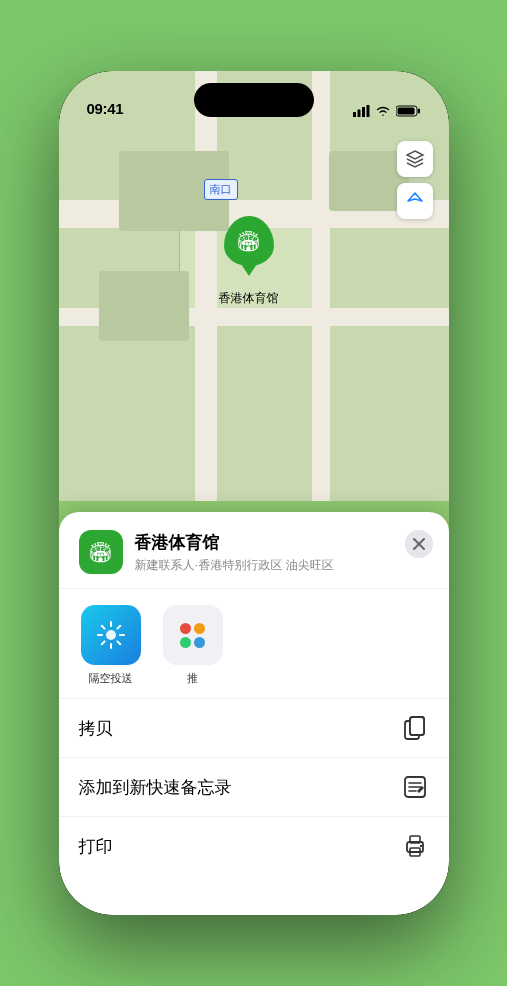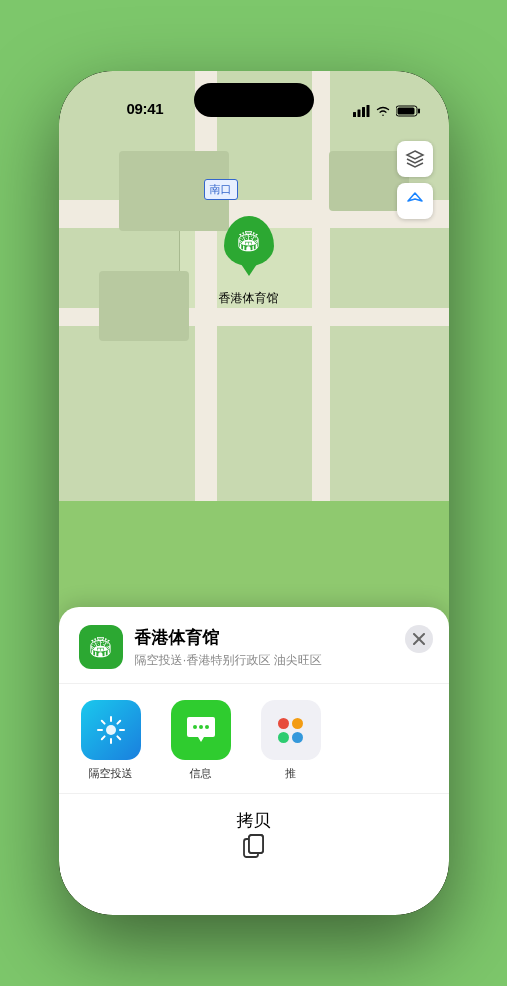--- a/index.html
+++ b/index.html
@@ -51,21 +51,20 @@
       display: flex;
       align-items: flex-end;
       padding: 0 28px 8px;
       justify-content: space-between;
     }
     .status-time {
       font-size: 15px;
       font-weight: 600;
       color: #000;
       letter-spacing: -0.3px;
-      margin-left: 40px;
     }
     .status-icons {
       display: flex;
       align-items: center;
       gap: 5px;
     }
     .status-icons svg {
       fill: #000;
     }
     
@@ -285,21 +284,21 @@
       border-radius: 50%;
       display: flex;
       align-items: center;
       justify-content: center;
       cursor: pointer;
     }
     
     .share-row {
       display: flex;
       padding: 16px 16px 12px;
-      gap: 18px;
+      gap: 10px;
       align-items: flex-start;
       border-bottom: 1px solid #f0f0f0;
     }
     .share-item {
       display: flex;
       flex-direction: column;
       align-items: center;
       gap: 6px;
       width: 72px;
       cursor: pointer;
@@ -331,21 +330,20 @@
     .action-list {
       padding: 0;
     }
     .action-item {
       display: flex;
       align-items: center;
       justify-content: space-between;
       padding: 15px 20px;
       border-bottom: 1px solid #f0f0f0;
       cursor: pointer;
-      flex-direction: column;
     }
     .action-item:last-child {
       border-bottom: none;
     }
     .action-label {
       font-size: 17px;
       color: #000;
     }
     .action-icon {
       width: 28px;
@@ -442,21 +440,21 @@
         </svg>
       </div>
     </div>
 
     <div class="bottom-sheet">
 
       <div class="location-header">
         <div class="location-icon">🏟</div>
         <div class="location-info">
           <div class="location-name">香港体育馆</div>
-          <div class="location-sub">隔空投送·香港特别行政区 油尖旺区</div>
+          <div class="location-sub">新建联系人·香港特别行政区 油尖旺区</div>
         </div>
         <div class="close-btn">
           <svg width="12" height="12" viewBox="0 0 12 12">
             <line x1="1" y1="1" x2="11" y2="11" stroke="#666" stroke-width="2" stroke-linecap="round"></line>
             <line x1="11" y1="1" x2="1" y2="11" stroke="#666" stroke-width="2" stroke-linecap="round"></line>
           </svg>
         </div>
       </div>
 
       <div class="share-row">
@@ -471,31 +469,20 @@
               <path d="M28 15 L24 15" stroke="white" stroke-width="2" stroke-linecap="round"></path>
               <path d="M8.6 8.6 L5.8 5.8" stroke="white" stroke-width="2" stroke-linecap="round"></path>
               <path d="M24.2 24.2 L21.4 21.4" stroke="white" stroke-width="2" stroke-linecap="round"></path>
               <path d="M21.4 8.6 L24.2 5.8" stroke="white" stroke-width="2" stroke-linecap="round"></path>
               <path d="M8.6 21.4 L5.8 24.2" stroke="white" stroke-width="2" stroke-linecap="round"></path>
             </svg>
           </div>
           <span class="share-label">隔空投送</span>
         </div>
 
-        <div class="share-item">
-          <div class="share-icon-wrap share-icon-message">
-            <svg width="32" height="30" viewBox="0 0 32 30">
-              <path d="M4 2 Q2 2 2 4 L2 20 Q2 22 4 22 L13 22 L16 27 L19 22 L28 22 Q30 22 30 20 L30 4 Q30 2 28 2 Z" fill="white"></path>
-              <circle cx="10" cy="12" r="2" fill="#2fcc2f"></circle>
-              <circle cx="16" cy="12" r="2" fill="#2fcc2f"></circle>
-              <circle cx="22" cy="12" r="2" fill="#2fcc2f"></circle>
-            </svg>
-          </div>
-          <span class="share-label">信息</span>
-        </div>
 
 
 
         <div class="share-item">
           <div style="width:60px;height:60px;border-radius:14px;background:#f0f0f5;display:flex;align-items:center;justify-content:center;">
             <div style="display:flex;flex-direction:column;gap:3px;align-items:center;">
               <div style="display:flex;gap:3px;">
                 <div style="width:11px;height:11px;border-radius:50%;background:#e74c3c;"></div>
                 <div style="width:11px;height:11px;border-radius:50%;background:#f39c12;"></div>
               </div>
@@ -517,17 +504,40 @@
             <svg width="22" height="24" viewBox="0 0 22 24">
               <rect x="1" y="5" width="14" height="18" rx="2.5" fill="none" stroke="#333" stroke-width="1.8"></rect>
               <rect x="6" y="1" width="14" height="18" rx="2.5" fill="none" stroke="#333" stroke-width="1.8"></rect>
               <rect x="6" y="1" width="14" height="18" rx="2.5" fill="white" stroke="#333" stroke-width="1.8"></rect>
             </svg>
           </div>
         </div>
 
 
 
-
+        <div class="action-item">
+          <span class="action-label">添加到新快速备忘录</span>
+          <div class="action-icon">
+            <svg width="24" height="24" viewBox="0 0 24 24">
+              <rect x="2" y="2" width="20" height="20" rx="3" fill="none" stroke="#333" stroke-width="1.8"></rect>
+              <line x1="6" y1="8" x2="18" y2="8" stroke="#333" stroke-width="1.6" stroke-linecap="round"></line>
+              <line x1="6" y1="12" x2="18" y2="12" stroke="#333" stroke-width="1.6" stroke-linecap="round"></line>
+              <line x1="6" y1="16" x2="13" y2="16" stroke="#333" stroke-width="1.6" stroke-linecap="round"></line>
+              <path d="M16 18 L21 13 L19 11 L14 16 Z" fill="#333"></path>
+            </svg>
+          </div>
+        </div>
+
+        <div class="action-item">
+          <span class="action-label">打印</span>
+          <div class="action-icon">
+            <svg width="24" height="22" viewBox="0 0 24 22">
+              <rect x="4" y="7" width="16" height="10" rx="2" fill="none" stroke="#333" stroke-width="1.8"></rect>
+              <rect x="7" y="1" width="10" height="7" rx="1" fill="none" stroke="#333" stroke-width="1.6"></rect>
+              <rect x="7" y="13" width="10" height="8" rx="1" fill="none" stroke="#333" stroke-width="1.6"></rect>
+              <circle cx="18" cy="11" r="1.2" fill="#333"></circle>
+            </svg>
+          </div>
+        </div>
       </div>
     </div>
   </div>
 </div>
 
 </body></html>

